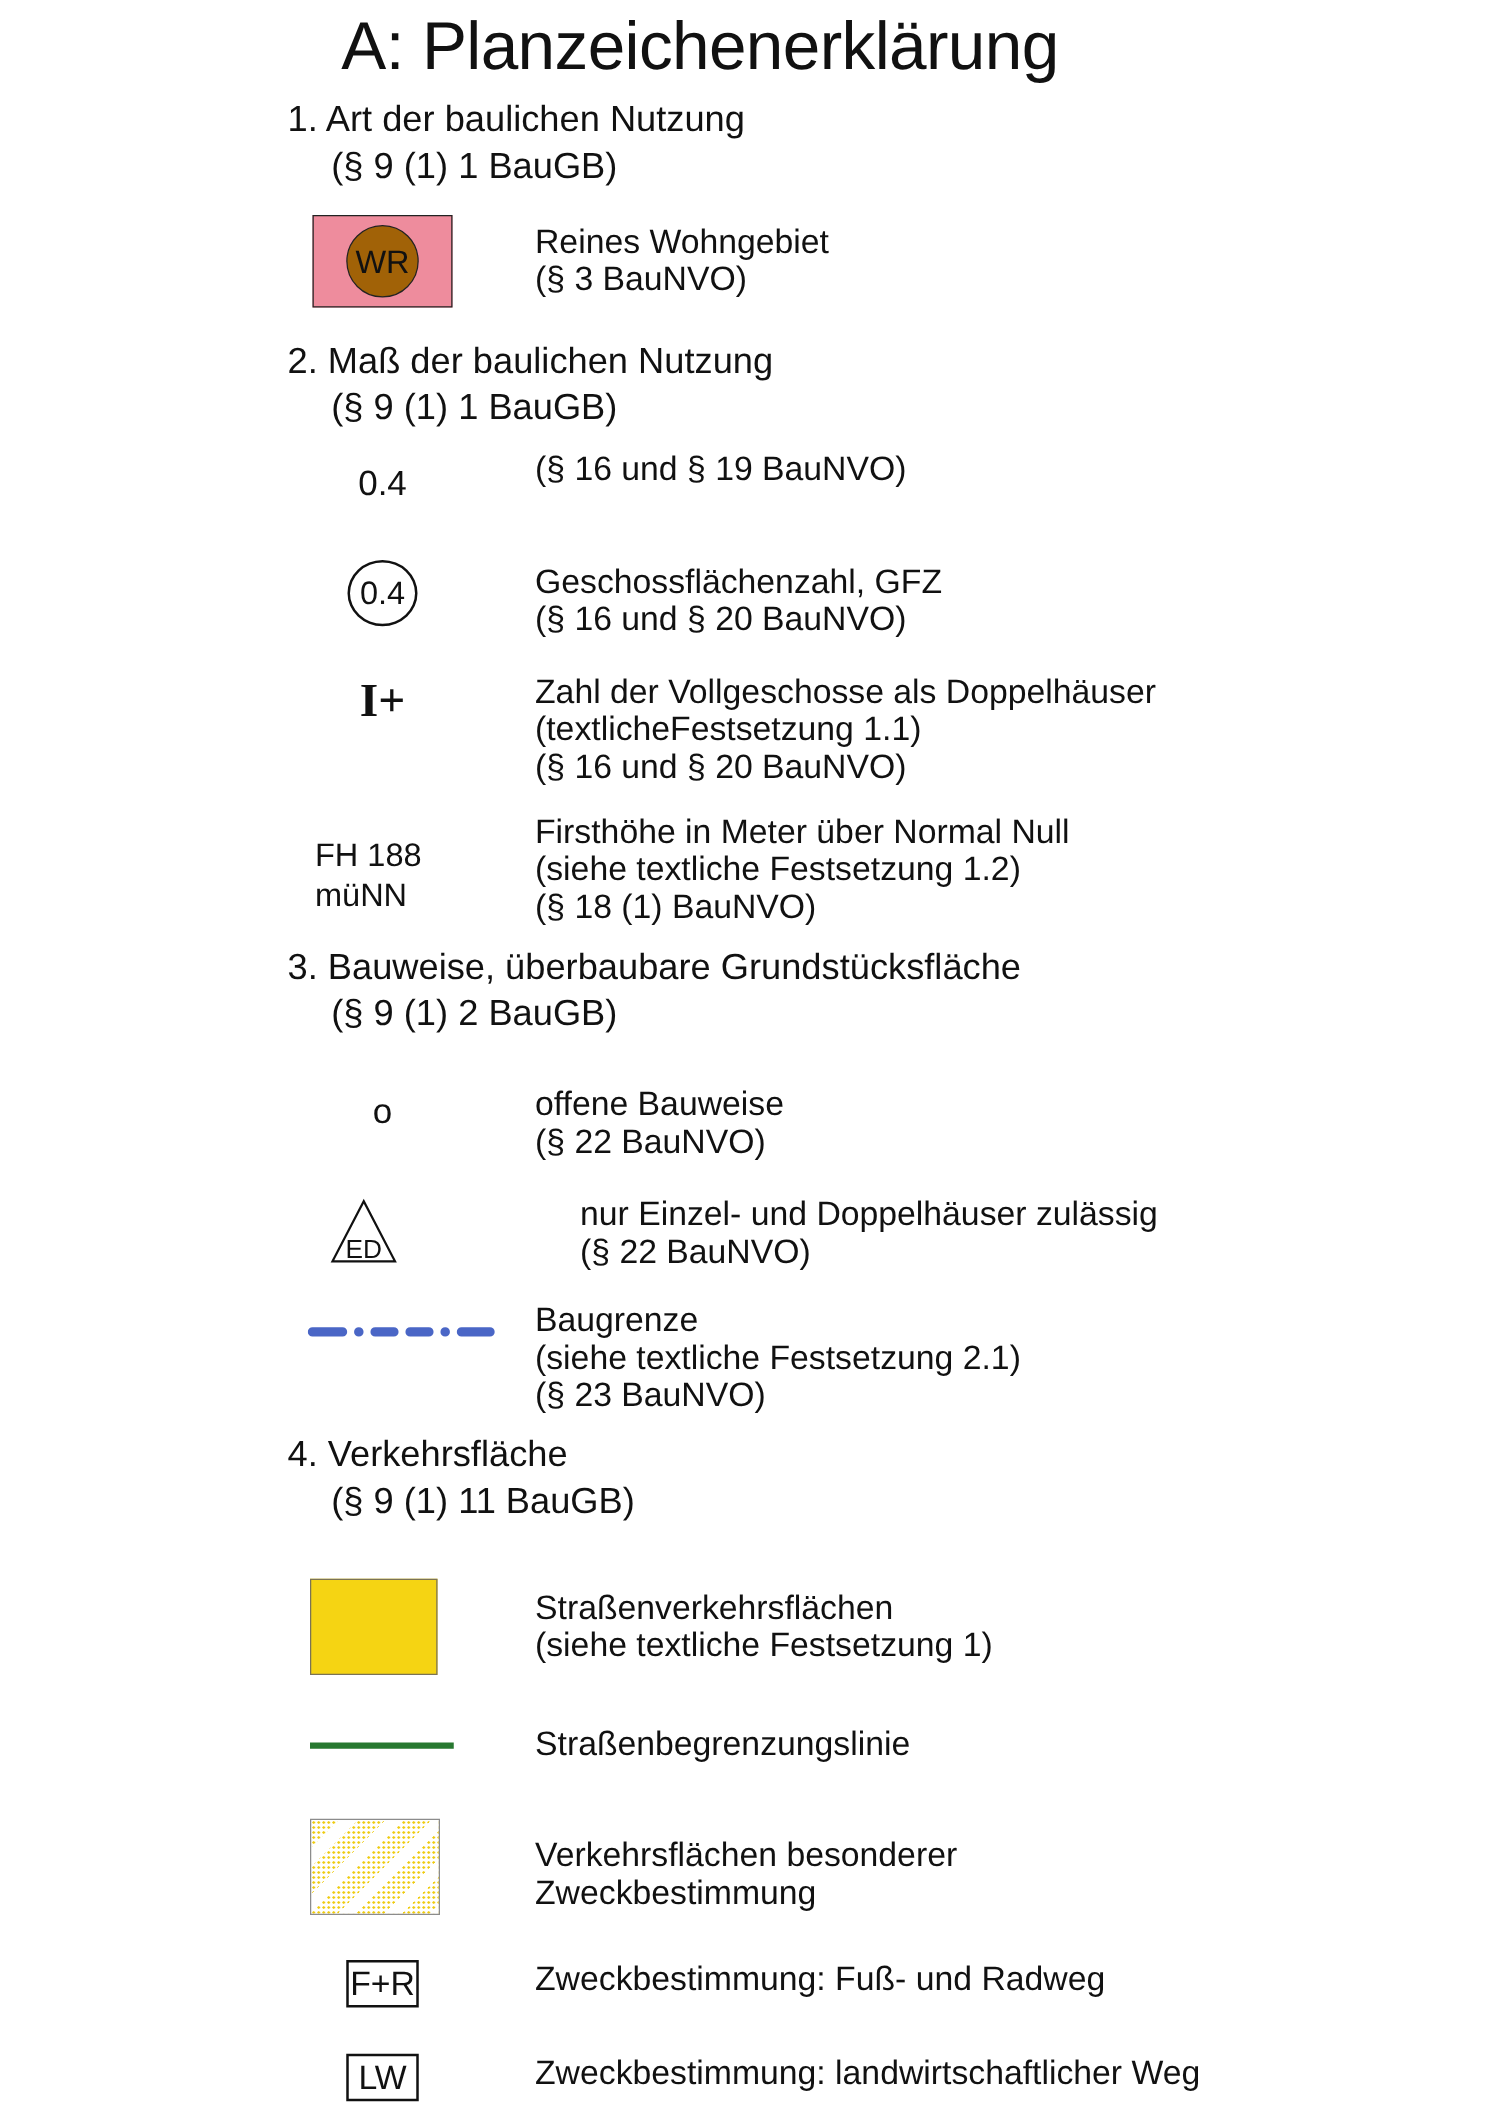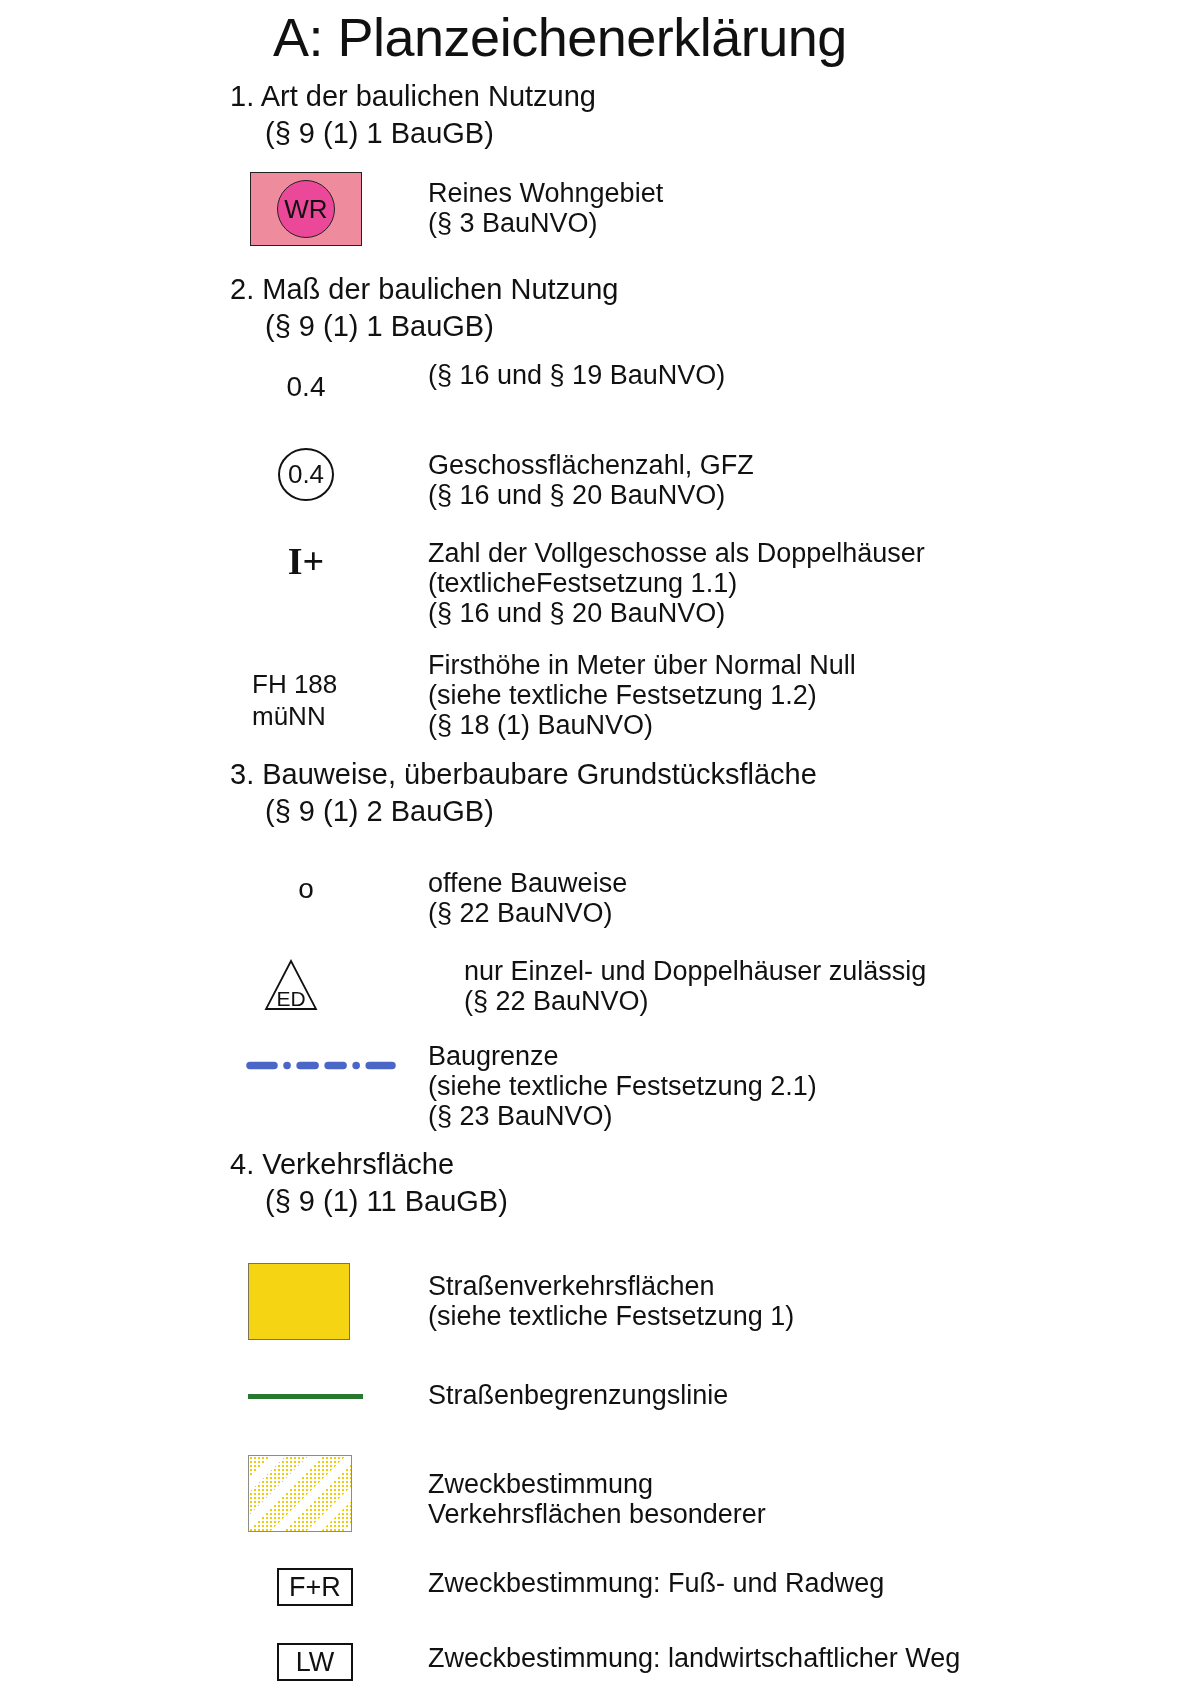--- a/index.html
+++ b/index.html
@@ -45,21 +45,21 @@
   .wr-rect{
     left:250px; top:172px;
     width:112px; height:74px;
     background:#ee8c9d;
     border:1.5px solid #222222;
     box-sizing:border-box;
     display:flex; align-items:center; justify-content:center;
   }
   .wr-circle{
     width:58px; height:58px;
-    background:#ec4899;
+    background:#a16207;
     border:1.5px solid #222222;
     border-radius:50%;
     box-sizing:border-box;
     display:flex; align-items:center; justify-content:center;
     font-size:26px;
   }
   
   .gfz-ellipse{
     left:278px; top:448px;
     width:56px; height:53px;
@@ -100,21 +100,21 @@
     border:1px solid #8c8c8c;
     box-sizing:border-box;
     background-color:#ffffff;
     background-image:
       repeating-linear-gradient(135deg, rgba(255,255,255,0) 0 16px, #ffffff 16px 26px),
       radial-gradient(circle, #efcb10 1.05px, rgba(255,255,255,0) 1.15px);
     background-size:auto, 4px 4px;
   }
   .tag-box{
     left:277px;
-    width:76px; height:38px;
+    width:58px; height:38px;
     border:2.5px solid #111111;
     box-sizing:border-box;
     display:flex; align-items:center; justify-content:center;
     font-size:27px;
   }
 </style>
 </head>
 <body>
 
 <div class="page">
@@ -211,22 +211,22 @@
     <div>(siehe textliche Festsetzung 1)</div>
   </div>
 
   <div class="abs green-line"></div>
   <div class="abs lbl" style="top:1380px;">
     <div>Straßenbegrenzungslinie</div>
   </div>
 
   <div class="abs hatch-rect"></div>
   <div class="abs lbl" style="top:1469px;">
+    <div>Verkehrsflächen besonderer</div>
     <div>Zweckbestimmung</div>
-    <div>Verkehrsflächen besonderer</div>
   </div>
 
   <div class="abs tag-box" style="top:1568px;">
     <span>F+R</span>
   </div>
   <div class="abs lbl" style="top:1568px;">
     <div>Zweckbestimmung: Fuß- und Radweg</div>
   </div>
 
   <div class="abs tag-box" style="top:1643px;">

